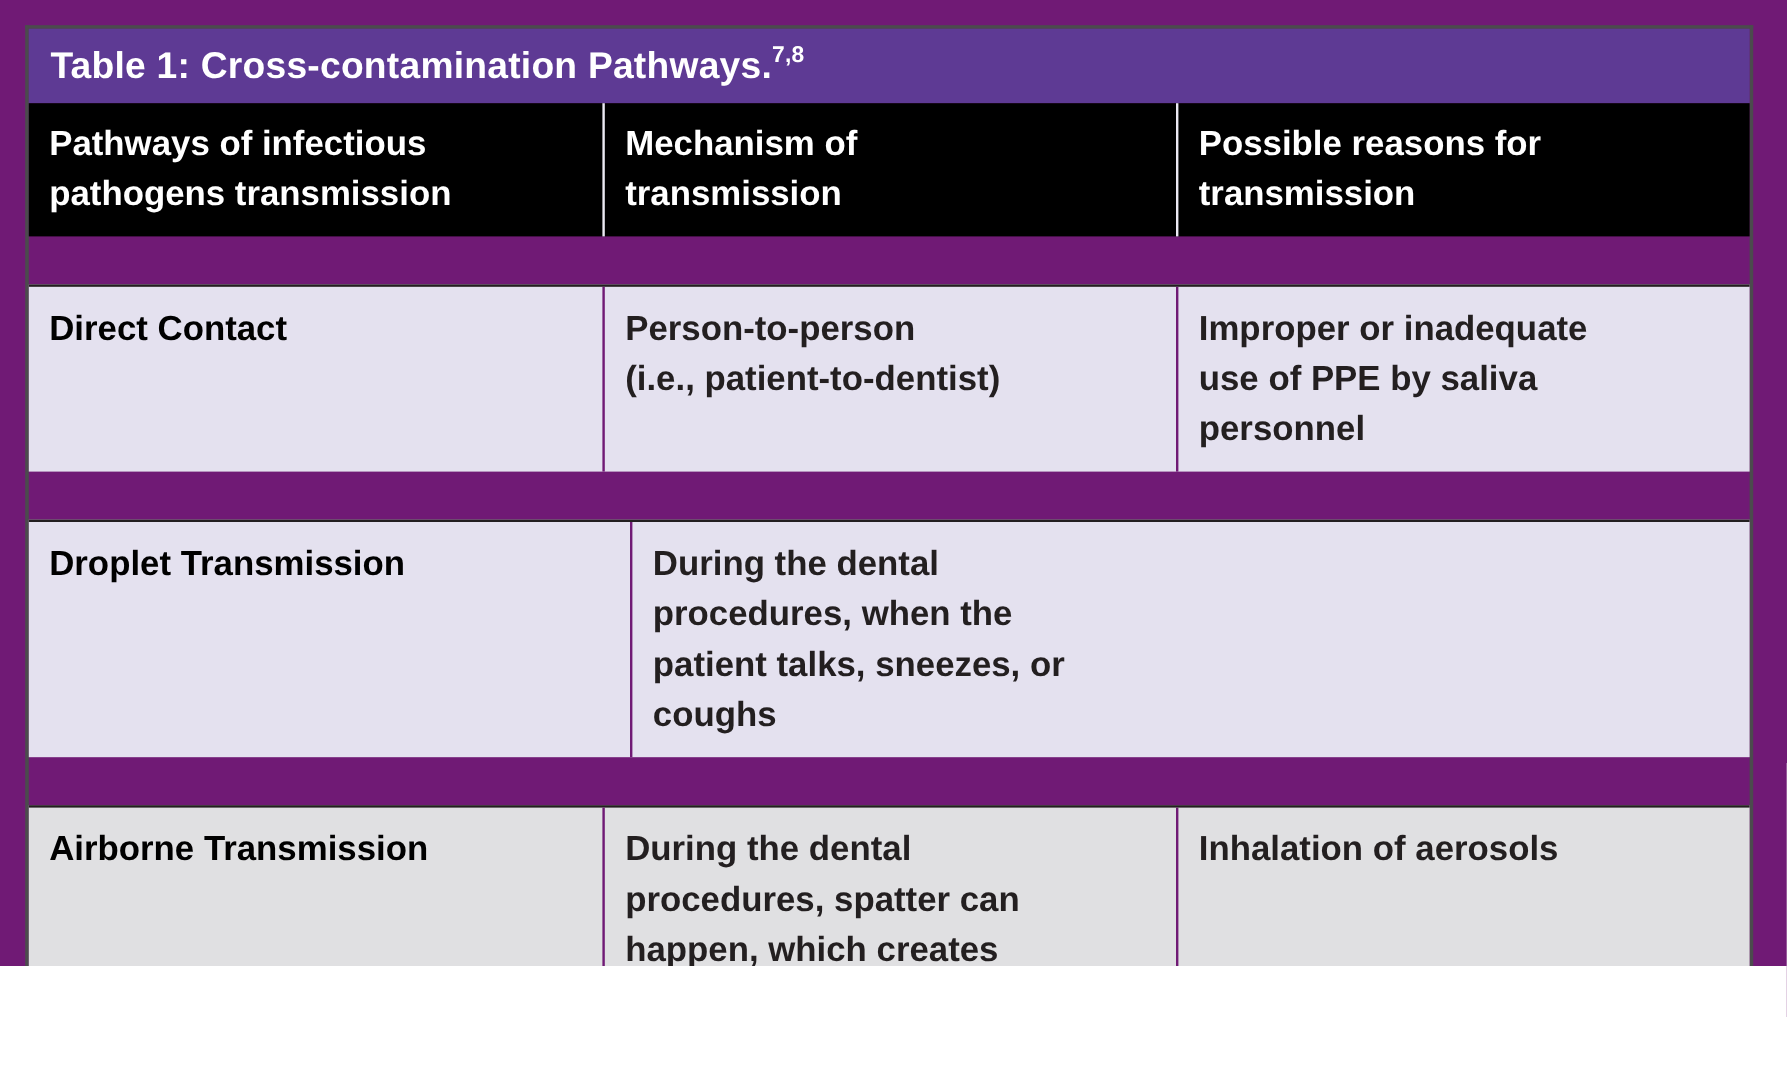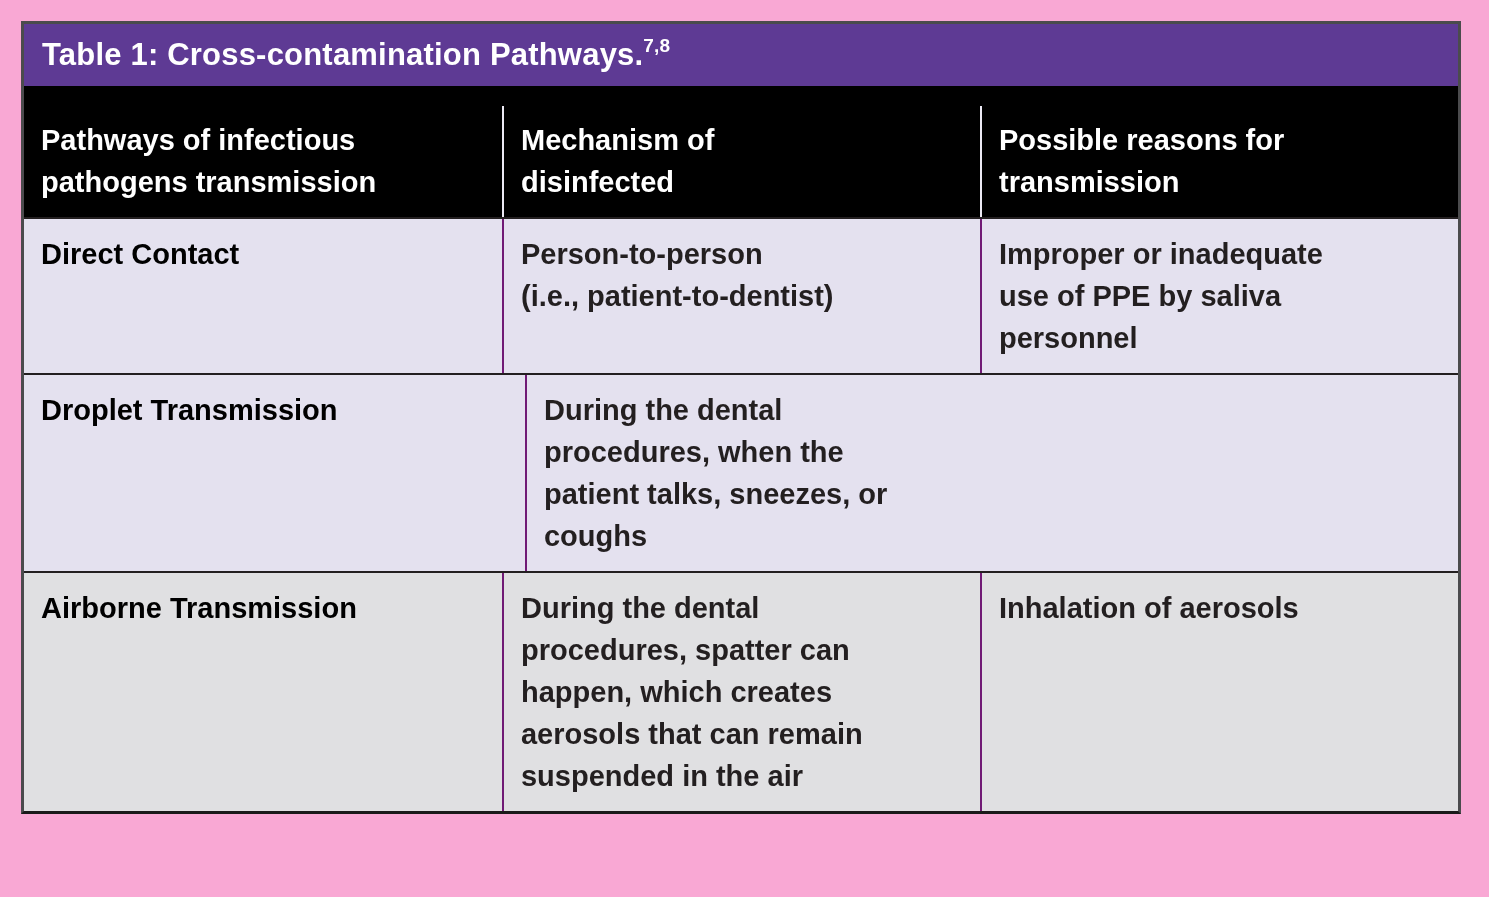--- a/index.html
+++ b/index.html
@@ -3,24 +3,24 @@
 <meta charset="utf-8">
 <style>
   html, body {
     margin: 0;
     padding: 0;
     background: #ffffff;
     font-family: "Liberation Sans", sans-serif;
   }
   .page {
     width: 1489px;
-    height: 897px;
+    height: 805px;
     box-sizing: border-box;
     padding: 21px 24px 17px 21px;
-    background: #f9a8d4;
+    background: #701a75;
   }
   .ccp-table {
     width: 1440px;
     box-sizing: border-box;
     border: 3px solid #4b4b4d;
     border-bottom-color: #1a1a1a;
   }
   .title-bar {
     box-sizing: border-box;
     min-height: 62px;
@@ -52,31 +52,31 @@
     vertical-align: top;
   }
   .hrow {
     background: #000000;
     min-height: 98px;
   }
   .hrow .cell {
     color: #ffffff;
     font-weight: bold;
     padding-top: 13px;
-    margin-top: 20px;
   }
   .hrow .cell + .cell {
     border-left: 2px solid #eceaf4;
   }
   .brow .cell + .cell {
     border-left: 2px solid #701a75;
     font-weight: bold;
   }
   .brow {
     border-top: 2px solid #231f20;
+    margin-top: 40px;
   }
   .brow:first-of-type { border-top: none; }
   .brow .cell { color: #231f20; }
   .brow .pathway { font-weight: bold; color: #000000; }
   .bg-lavender { background: #e4e1ef; }
   .bg-gray { background: #e0e0e2; }
   .r1 { min-height: 138px; }
   .r2 { min-height: 138px; }
   .r3 { min-height: 191px; gap: 23px; }
   .r4 { min-height: 220px; }
@@ -86,21 +86,21 @@
 
 <div class="page">
   <div class="ccp-table">
 
     <div class="title-bar"><span>Table 1: Cross-contamination Pathways.</span><sup>7,8</sup></div>
 
     <div class="hrow">
       <div class="cell">Pathways of infectious
 pathogens transmission</div>
       <div class="cell">Mechanism of
-disinfected</div>
+transmission</div>
       <div class="cell">Possible reasons for
 transmission</div>
     </div>
 
     <div class="brow bg-lavender r1">
       <div class="cell pathway">Direct Contact</div>
       <div class="cell">Person-to-person
 (i.e., patient-to-dentist)</div>
       <div class="cell">Improper or inadequate
 use of PPE by saliva

